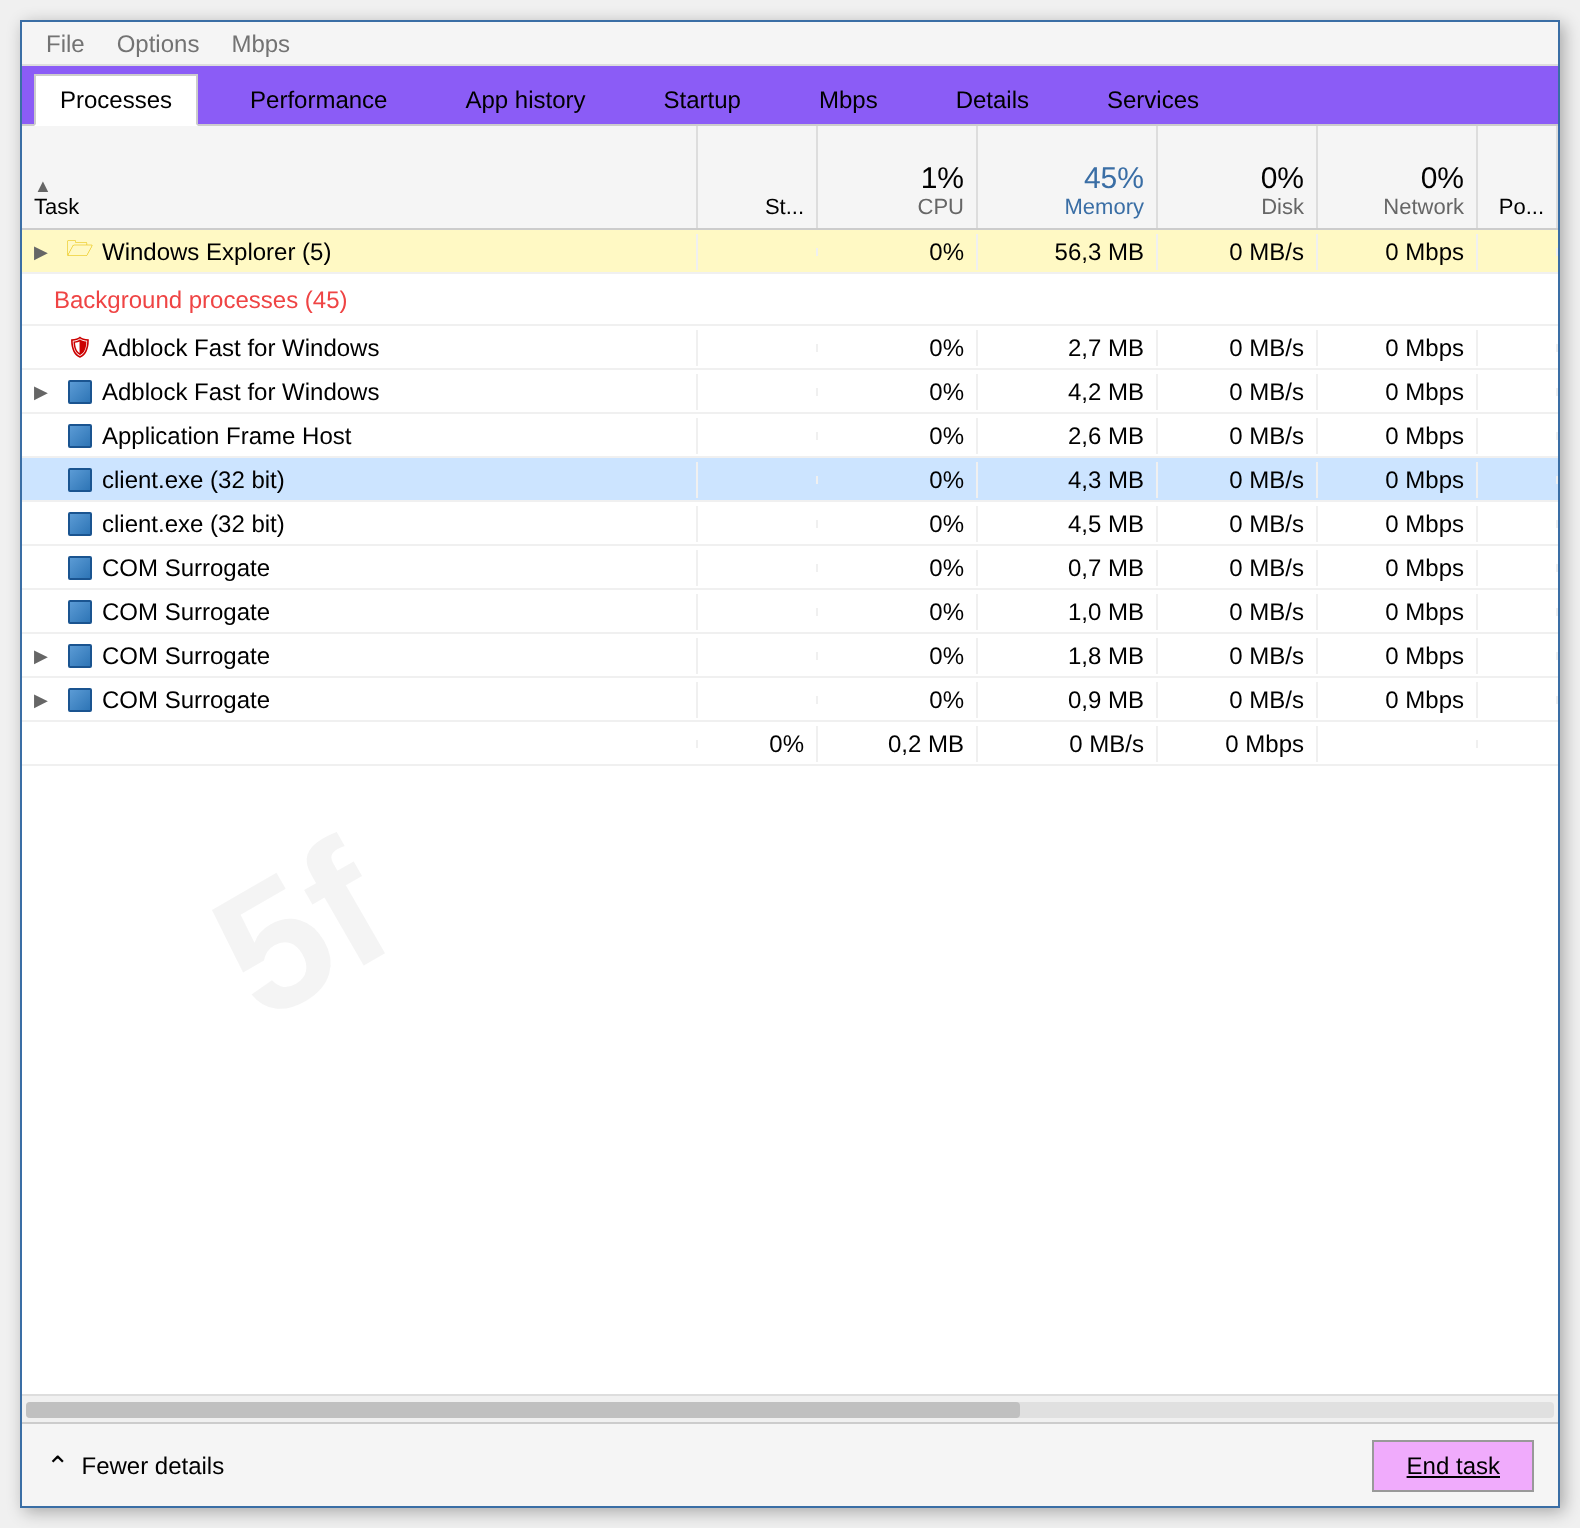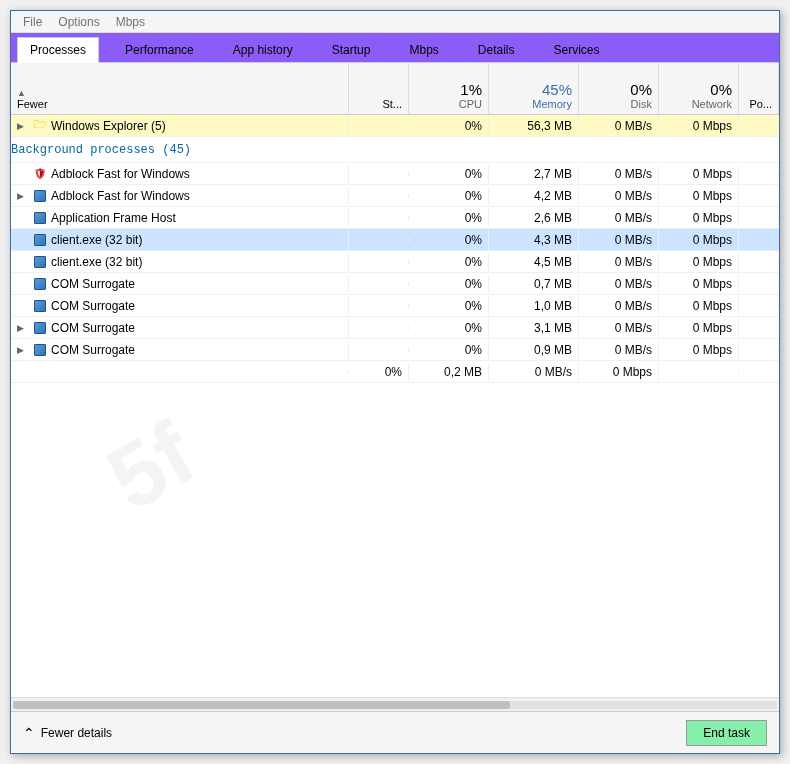--- a/index.html
+++ b/index.html
@@ -184,52 +184,52 @@
     }
     .process-icon {
       width: 14px;
       height: 14px;
       flex-shrink: 0;
       display: flex;
       align-items: center;
       justify-content: center;
     }
     .section-title {
-      color: #0369a1;
+      color: #ef4444;
       font-size: 12px;
       font-weight: 500;
-      padding: 4px 0;
+      padding: 4px 16px;
       grid-column: 1 / -1;
-      font-family: Liberation Mono, monospace;
     }
     .mem-heat-2 { background: #fff9c4; }
     .footer {
       height: 42px;
       background: #f5f5f5;
       border-top: 1px solid #ccc;
       display: flex;
       align-items: center;
       justify-content: space-between;
       padding: 0 12px;
     }
     .fewer-details {
       display: flex;
       align-items: center;
       gap: 6px;
       cursor: pointer;
       font-size: 12px;
       color: #000;
     }
     .end-task-btn {
-      background: #86efac;
+      background: #f0abfc;
       border: 1px solid #999;
       padding: 5px 16px;
       font-size: 12px;
       cursor: pointer;
       font-family: 'Segoe UI', Arial, sans-serif;
+      text-decoration: underline;
     }
     .watermark {
       position: absolute;
       font-size: 90px;
       color: rgba(180, 180, 180, 0.15);
       font-weight: bold;
       pointer-events: none;
       transform: rotate(-30deg);
       z-index: 0;
       top: 300px;
@@ -296,21 +296,21 @@
     <div class="tab">Mbps</div>
     <div class="tab">Details</div>
     <div class="tab">Services</div>
   </div>
 
   <div class="content-area">
 
     <div class="table-header">
       <div class="col-header name-col">
         <span class="sort-arrow">▲</span>
-        <span>Fewer</span>
+        <span>Task</span>
       </div>
       <div class="col-header">
         <span>St...</span>
       </div>
       <div class="col-header">
         <span class="pct">1%</span>
         <span class="label">CPU</span>
       </div>
       <div class="col-header">
         <span class="pct highlight">45%</span>
@@ -464,21 +464,21 @@
         <div class="process-row">
           <div class="cell name-cell">
             <span class="expand-arrow">▶</span>
             <span class="process-icon">
                 <div class="icon-generic"></div>
               </span>
             <span>COM Surrogate</span>
           </div>
           <div class="cell right"></div>
           <div class="cell right">0%</div>
-          <div class="cell right">3,1 MB</div>
+          <div class="cell right">1,8 MB</div>
           <div class="cell right">0 MB/s</div>
           <div class="cell right">0 Mbps</div>
           <div class="cell right"></div>
         </div>
 
         <div class="process-row">
           <div class="cell name-cell">
             <span class="expand-arrow">▶</span>
             <span class="process-icon">
                 <div class="icon-generic"></div>

